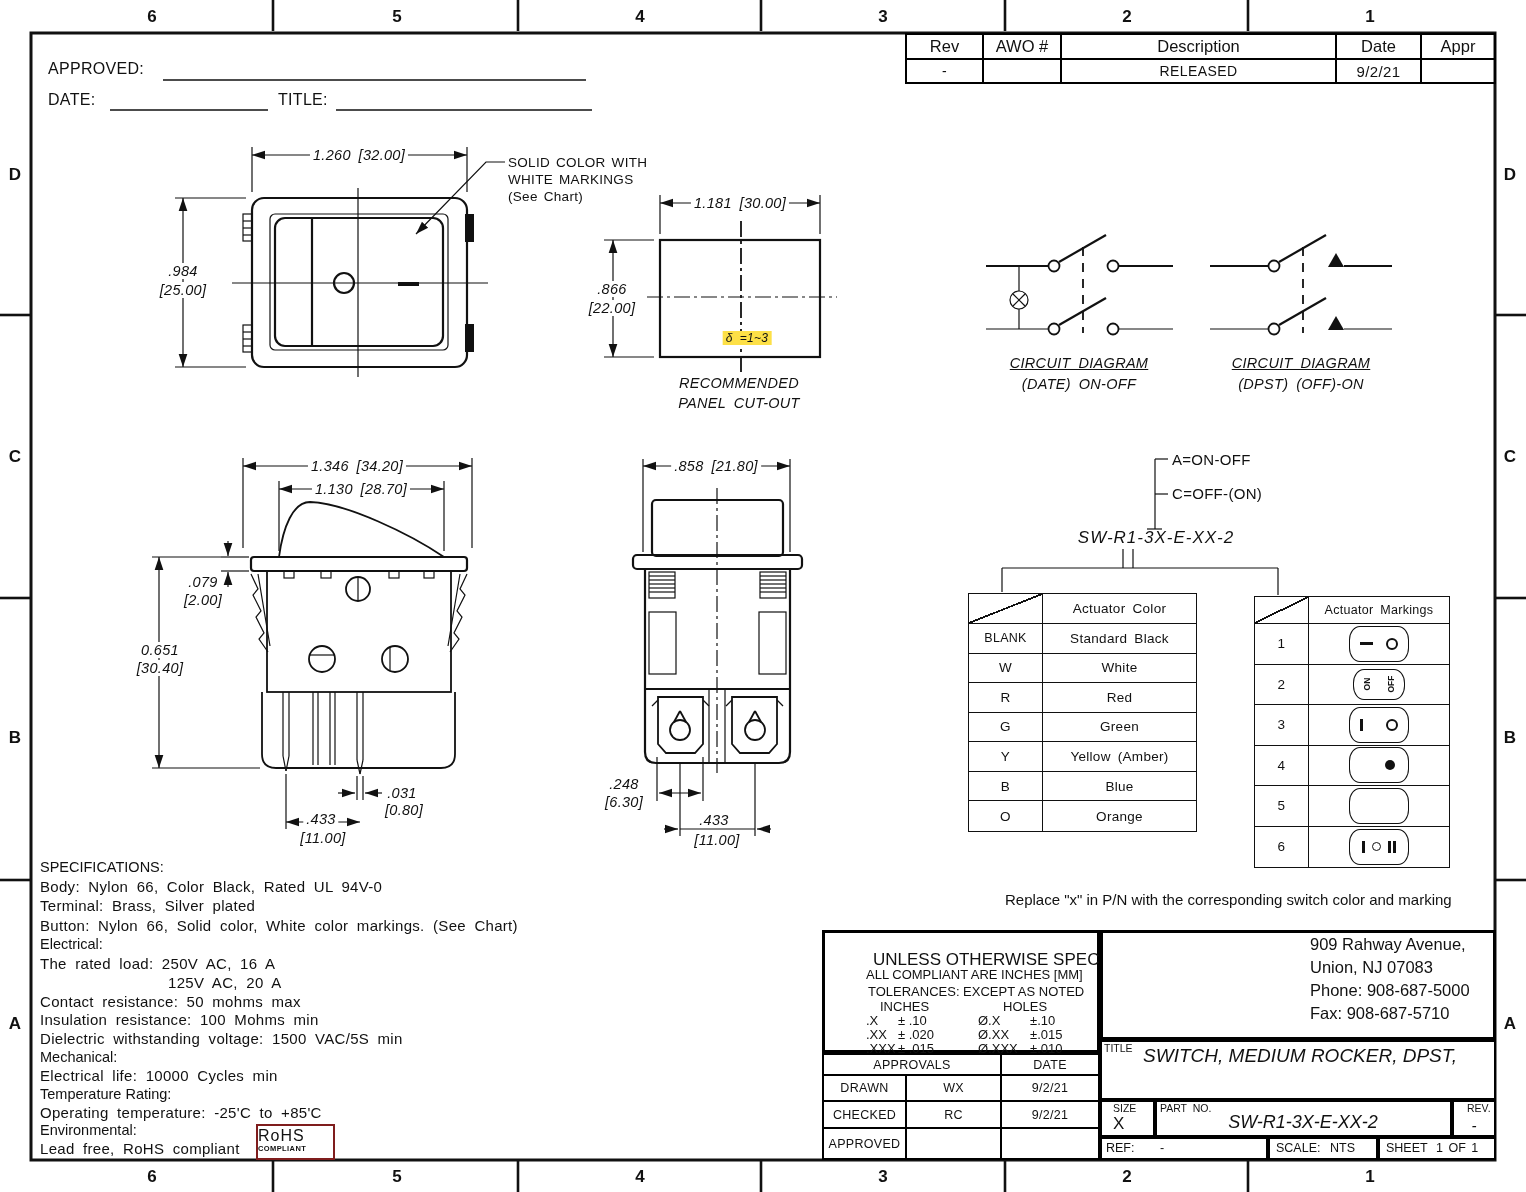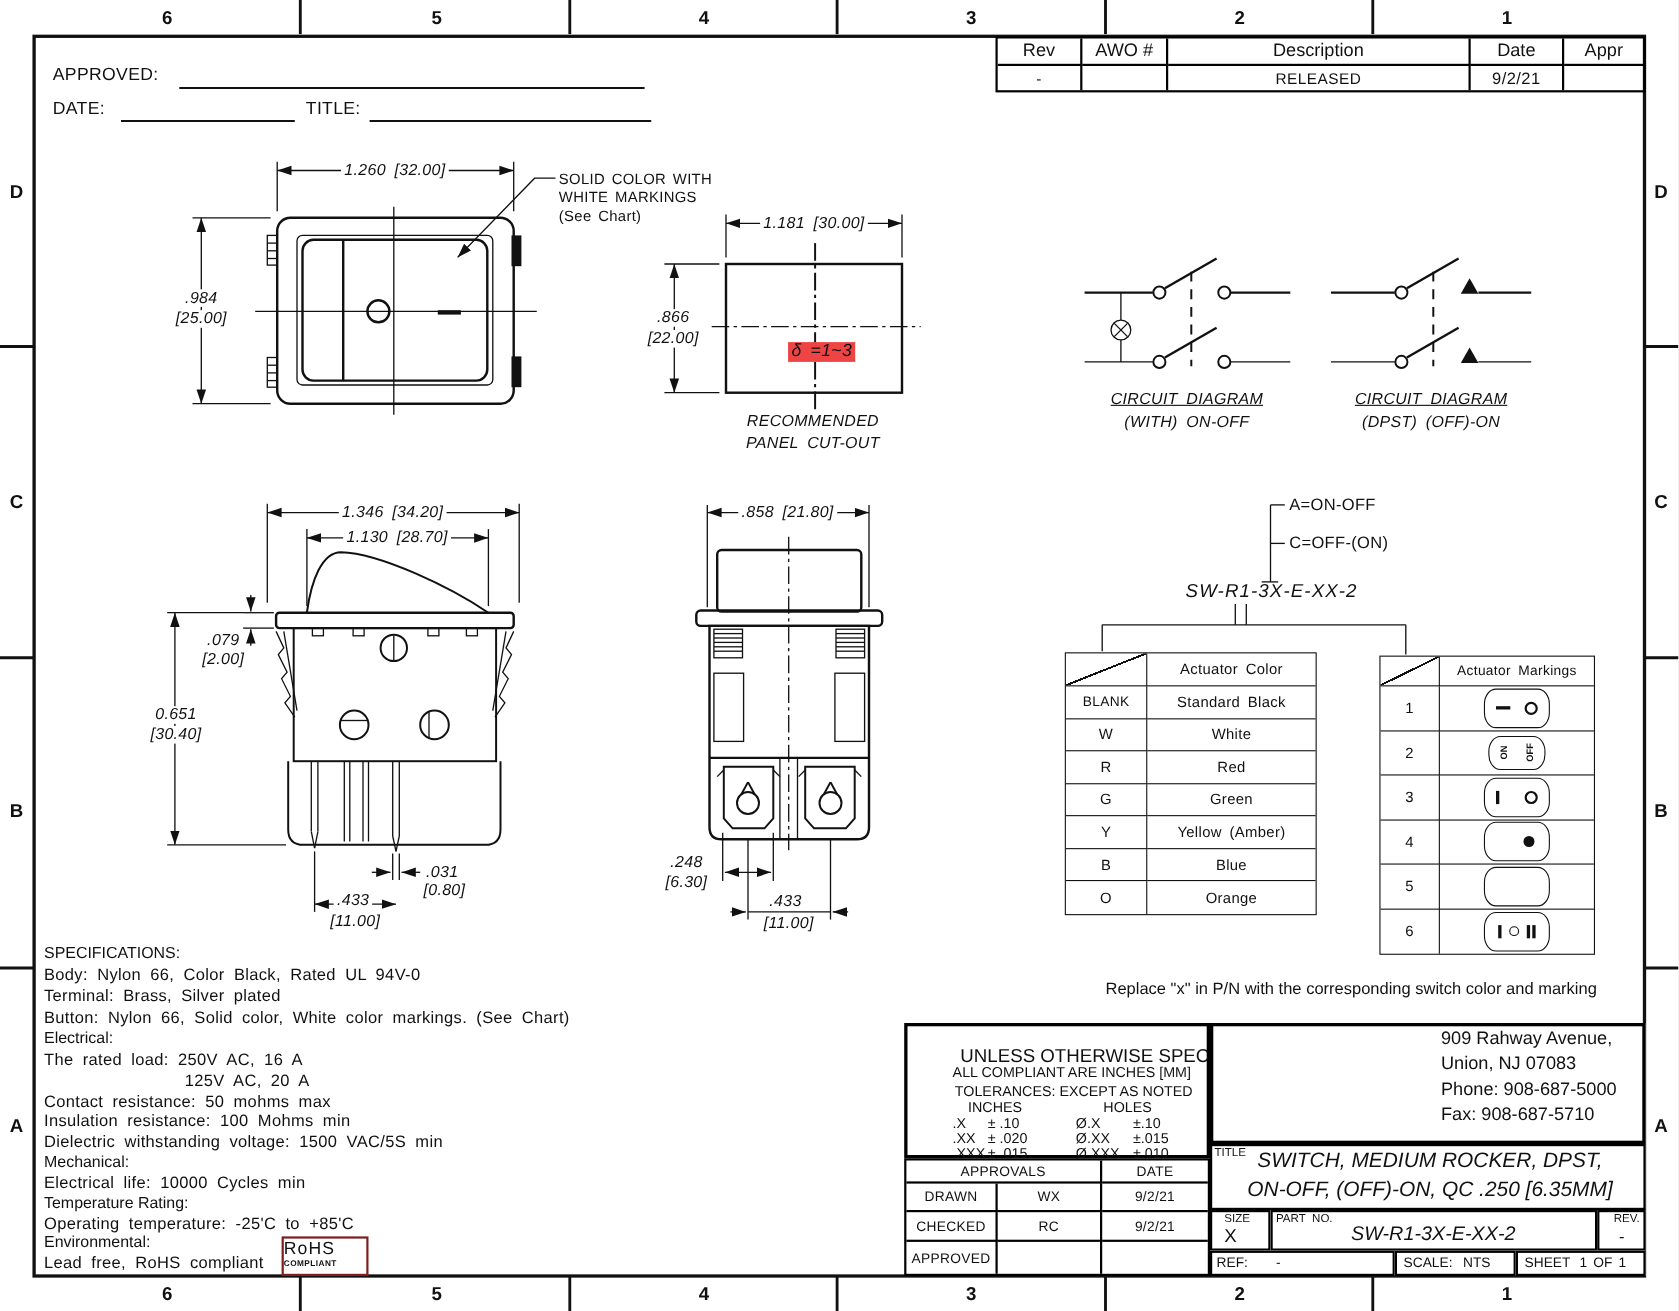--- a/index.html
+++ b/index.html
@@ -326,26 +326,26 @@
   <div class="t cad dim ctr" style="left:359px;top:155px">1.260 [32.00]</div>
   <div class="t cad dim ctr" style="left:183px;top:271px">.984</div>
   <div class="t cad dim ctr" style="left:183px;top:290px">[25.00]</div>
   <div class="t cad" style="left:508px;top:155px;font-size:13.5px;word-spacing:2px">SOLID COLOR WITH</div>
   <div class="t cad" style="left:508px;top:172px;font-size:13.5px;word-spacing:2px">WHITE MARKINGS</div>
   <div class="t cad" style="left:508px;top:189px;font-size:13.5px;word-spacing:2px">(See Chart)</div>
 
   <div class="t cad dim ctr" style="left:740px;top:203px">1.181 [30.00]</div>
   <div class="t cad dim ctr" style="left:612px;top:289px">.866</div>
   <div class="t cad dim ctr" style="left:612px;top:308px">[22.00]</div>
-  <div class="t cad ctr" style="left:747px;top:320px;font-size:16px;background:#ef4444;padding:0 3px">δ =1~3</div>
+  <div class="t cad ctr" style="left:747px;top:338px;font-size:12px;background:#fde047;padding:0 3px">δ =1~3</div>
   <div class="t cad ctr" style="left:739px;top:383px">RECOMMENDED</div>
   <div class="t cad ctr" style="left:739px;top:403px">PANEL CUT-OUT</div>
 
   <div class="t cad ctr underl" style="left:1079px;top:363px">CIRCUIT DIAGRAM</div>
-  <div class="t cad ctr" style="left:1079px;top:384px">(WITH) ON-OFF</div>
+  <div class="t cad ctr" style="left:1079px;top:384px">(DATE) ON-OFF</div>
   <div class="t cad ctr underl" style="left:1301px;top:363px">CIRCUIT DIAGRAM</div>
   <div class="t cad ctr" style="left:1301px;top:384px">(DPST) (OFF)-ON</div>
 
   <div class="t cad dim ctr" style="left:357px;top:466px">1.346 [34.20]</div>
   <div class="t cad dim ctr" style="left:361px;top:489px">1.130 [28.70]</div>
   <div class="t cad dim ctr" style="left:203px;top:582px">.079</div>
   <div class="t cad dim ctr" style="left:203px;top:600px">[2.00]</div>
   <div class="t cad dim ctr" style="left:160px;top:650px">0.651</div>
   <div class="t cad dim ctr" style="left:160px;top:668px">[30.40]</div>
   <div class="t cad dim ctr" style="left:402px;top:793px">.031</div>
@@ -489,21 +489,20 @@
 
   <div class="box" style="left:1100px;top:930px;width:396px;height:110px;border-width:3px"></div>
   <div class="t" style="left:1310px;top:935px;font-size:16.5px">909 Rahway Avenue,</div>
   <div class="t" style="left:1310px;top:958px;font-size:16.5px">Union, NJ 07083</div>
   <div class="t" style="left:1310px;top:981px;font-size:16.5px">Phone: 908-687-5000</div>
   <div class="t" style="left:1310px;top:1004px;font-size:16.5px">Fax: 908-687-5710</div>
 
   <div class="box" style="left:1100px;top:1040px;width:396px;height:60px;border-width:2.5px"></div>
   <div class="t" style="left:1104px;top:1042px;font-size:10.5px">TITLE</div>
   <div class="t ctr" style="left:1300px;top:1056px;font-size:19px">SWITCH, MEDIUM ROCKER, DPST,</div>
-  <div class="t ctr" style="left:1300px;top:1082px;font-size:19px">ON-OFF, (OFF)-ON, QC .250 [6.35MM]</div>
 
   <div class="box" style="left:1100px;top:1100px;width:55px;height:37px;border-width:2.5px"></div>
   <div class="box" style="left:1155px;top:1100px;width:297px;height:37px;border-width:2.5px"></div>
   <div class="box" style="left:1452px;top:1100px;width:44px;height:37px;border-width:2.5px"></div>
   <div class="t" style="left:1113px;top:1102px;font-size:10.5px">SIZE</div>
   <div class="t" style="left:1113px;top:1114px;font-size:17px">X</div>
   <div class="t" style="left:1160px;top:1102px;font-size:10.5px;word-spacing:3px">PART  NO.</div>
   <div class="t ctr" style="left:1303px;top:1122px;font-size:18px">SW-R1-3X-E-XX-2</div>
   <div class="t" style="left:1467px;top:1102px;font-size:10.5px">REV.</div>
   <div class="t ctr" style="left:1474px;top:1125px;font-size:15px">-</div>

